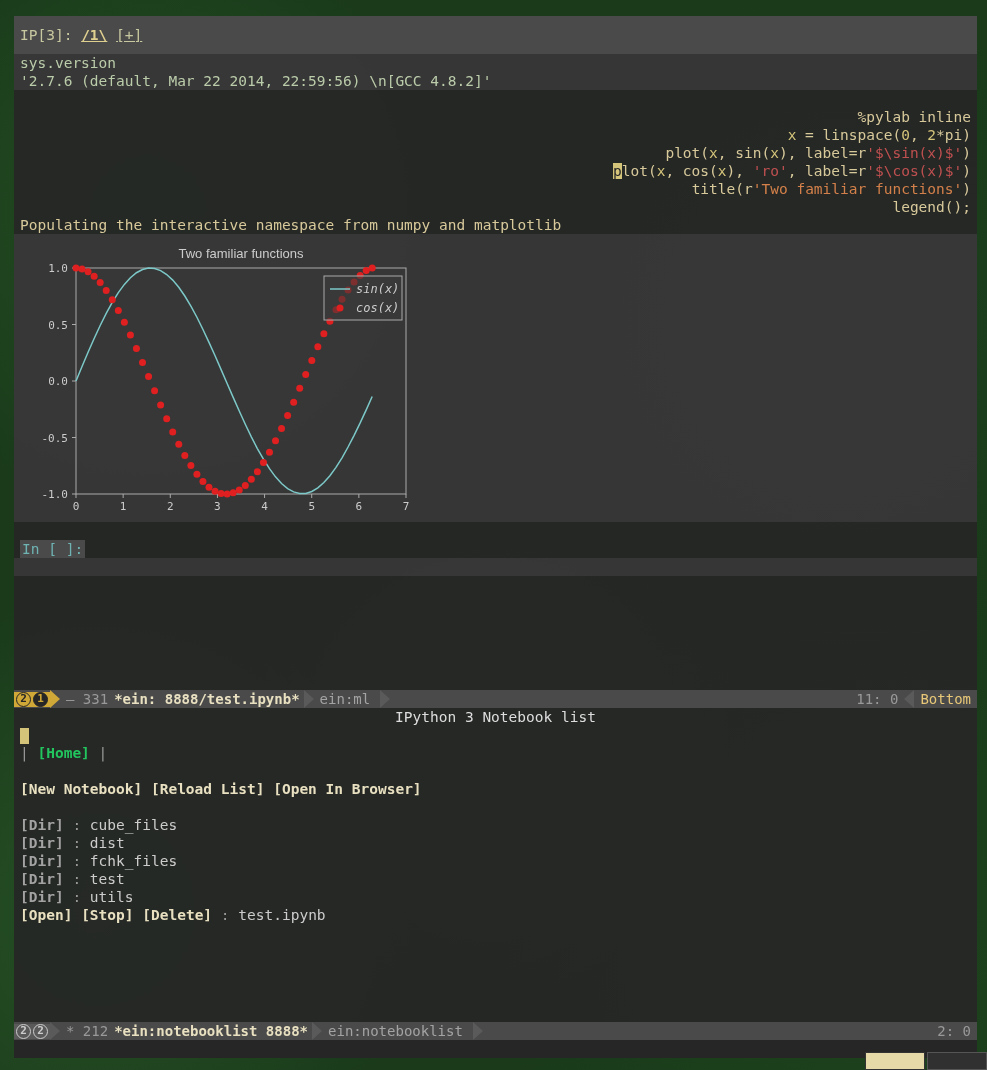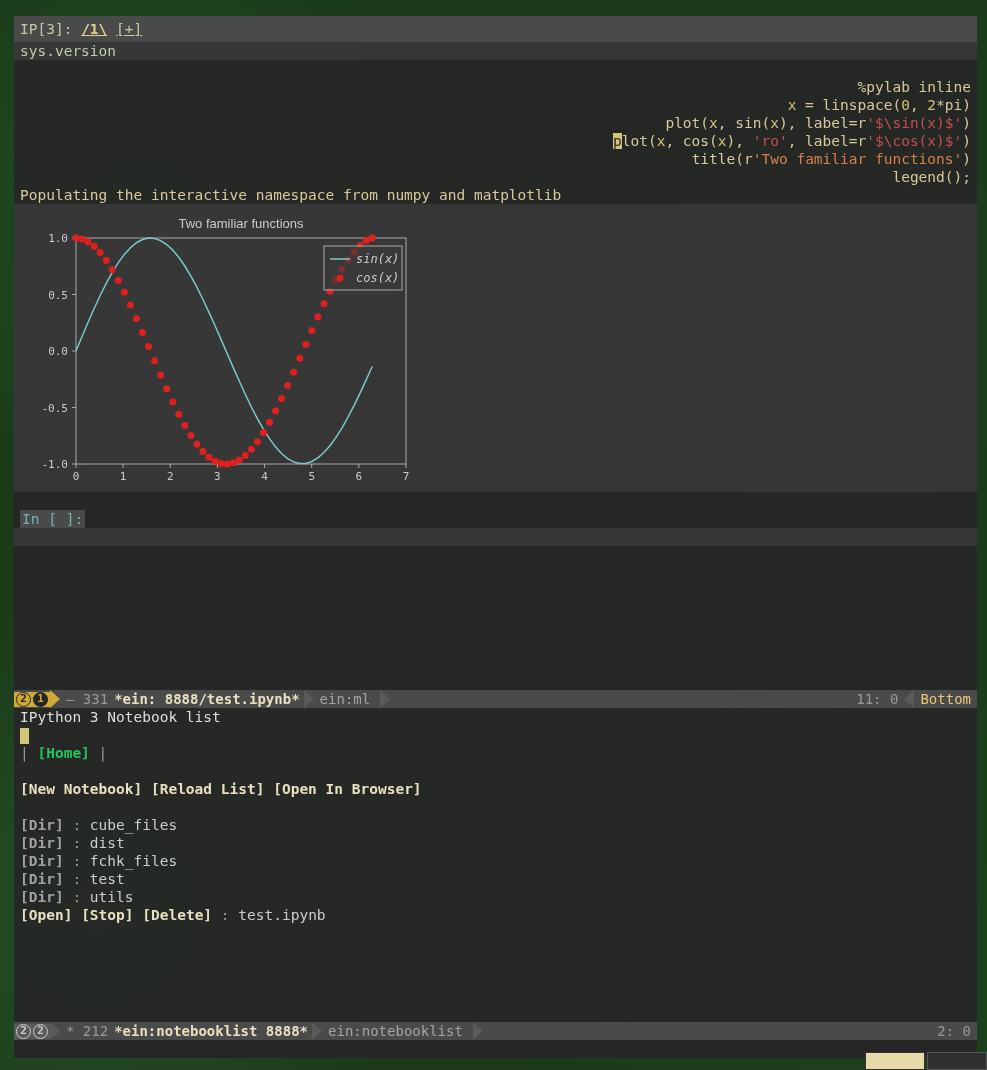--- a/index.html
+++ b/index.html
@@ -21,21 +21,21 @@
   }
   .editor {
     position: absolute;
     left: 14px; right: 10px; top: 16px;
     background: rgba(38,38,38,0.92);
   }
   .pane-top { min-height: 674px; }
   .pane-bottom { min-height: 314px; }
   .header-line {
     background: #4a4a4a;
-    padding: 4px 6px;
+    padding: 10px 6px;
     color: #c8c8a0;
   }
   .hl-ip { color: #c8c8a0; }
   .hl-slash { color: #e0d090; text-decoration: underline; font-weight: bold;}
   .hl-plus { color: #c8c8a0; text-decoration: underline; }
   .output-block {
     background: rgba(58,58,58,0.85);
     padding: 0 6px;
     color: #bca;
   }
@@ -87,21 +87,21 @@
   }
   .arr-yl { border-left:10px solid #d0a838; }
   .sb-mid { color:#999; padding:0 6px; }
   .sb-file { color:#e8e0c0; font-weight:bold; }
   .sb-mode { color:#a3a3a3; padding:0 6px; }
   .sb-right { margin-left:auto; color:#999; padding:0 6px; }
   .sb-bottom-lbl { color:#e8c878; padding:0 6px;}
   .arr-gr { border-left:10px solid #5a5a5a; margin-left:4px;}
   .arr-gr-l { border-right:10px solid #5a5a5a; width:0;height:0;border-top:9px solid transparent;border-bottom:9px solid transparent;}
   .nb-list { padding: 0 6px; color:#ccc; }
-  .nb-title { color:#ddd; }
+  .nb-title { color:#ddd;text-align:center; }
   .nb-cursor { background:#d4c47a; display:inline-block; width:9px; height:16px; vertical-align:middle;}
   .nb-home { color:#22c55e; font-weight:bold; }
   .nb-btn { color:#e8e0c0; font-weight:bold; }
   .nb-dir { color:#a3a3a3; font-weight:bold;}
   .nb-colon { color:#999; }
   .nb-name { color:#ccc; }
   .blank { height: 18px; }
   .mode-bar-2 .sb-badges { background:#5a5a5a; }
   .mode-bar-2 .circ-a { background:#5a5a5a; color:#ccc; border-color:#ccc;}
   .mode-bar-2 .circ-b { background:#5a5a5a; color:#ccc; border-color:#ccc;}
@@ -120,20 +120,21 @@
 <div class="editor">
 
   <div class="pane-top">
     <div class="header-line">
       <span class="hl-ip">IP[3]:</span>
       <span class="hl-slash">/1\</span>
       <span class="hl-plus">[+]</span>
     </div>
     <div class="output-block">
       <div class="code">sys.version</div>
+      <div class="code">'2.7.6 (default, Mar 22 2014, 22:59:56) \n[GCC 4.8.2]'</div>
     </div>
     <div class="blank"></div>
     <div>
       <div class="cell-body code"><span>%pylab inline</span></div>
       <div class="cell-body code"><span class="kw-x">x</span><span> = linspace(</span><span class="kw-x">0</span><span>, </span><span class="kw-x">2</span><span>*pi)</span></div>
       <div class="cell-body code"><span>plot(</span><span class="kw-x">x</span><span>, sin(</span><span class="kw-x">x</span><span>), label=r</span><span class="str">'$\sin(x)$'</span><span>)</span></div>
       <div class="cell-body code"><span class="cursor-block">p</span><span>lot(</span><span class="kw-x">x</span><span>, cos(</span><span class="kw-x">x</span><span>), </span><span class="str">'ro'</span><span>, label=r</span><span class="str">'$\cos(x)$'</span><span>)</span></div>
       <div class="cell-body code"><span>title(r</span><span class="str2">'Two familiar functions'</span><span>)</span></div>
       <div class="cell-body code"><span>legend();</span></div>
     </div>

